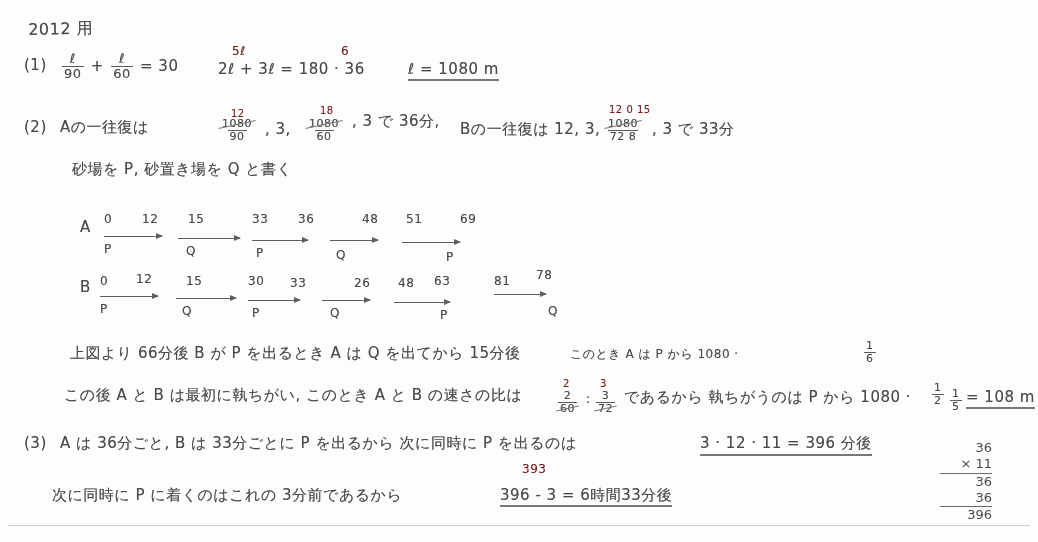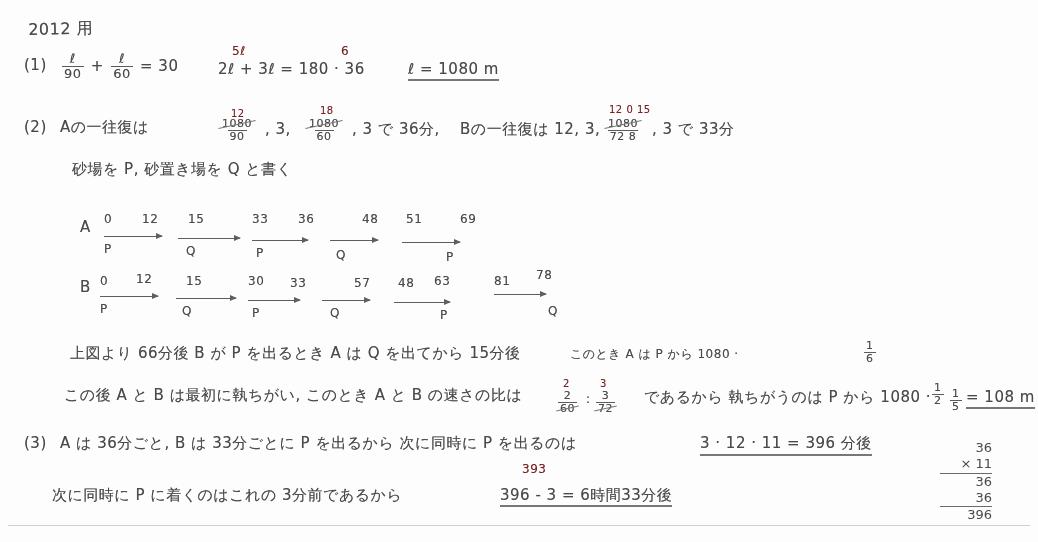--- a/index.html
+++ b/index.html
@@ -98,21 +98,21 @@
   </div>
   <div class="hw md" style="left:265px;top:120px;">, 3,</div>
 
   <div class="hw tiny grey" style="left:320px;top:105px;text-align:center;">18</div>
   <div class="hw" style="left:305px;top:118px;">
     <span class="frac">
       <span class="num strike">1080</span>
       <span class="den">60</span>
     </span>
   </div>
-  <div class="hw md" style="left:352px;top:120px;">, 3 で 36分,</div>
+  <div class="hw md" style="left:352px;top:112px;">, 3 で 36分,</div>
 
   <div class="hw md" style="left:460px;top:120px;">Bの一往復は 12, 3,</div>
 
   <div class="hw tiny grey" style="left:609px;top:104px;">12 0 15</div>
   <div class="hw" style="left:604px;top:118px;">
     <span class="frac">
       <span class="num strike">1080</span>
       <span class="den">72 8</span>
     </span>
   </div>
@@ -143,21 +143,21 @@
   <div class="hw sm" style="left:336px;top:248px;">Q</div>
   <div class="hw sm" style="left:446px;top:250px;">P</div>
 
   <div class="hw md" style="left:80px;top:278px;">B</div>
 
   <div class="hw sm" style="left:100px;top:274px;">0</div>
   <div class="hw sm" style="left:136px;top:272px;">12</div>
   <div class="hw sm" style="left:186px;top:274px;">15</div>
   <div class="hw sm" style="left:248px;top:274px;">30</div>
   <div class="hw sm" style="left:290px;top:276px;">33</div>
-  <div class="hw sm" style="left:354px;top:276px;">57</div>
+  <div class="hw sm" style="left:354px;top:276px;">26</div>
   <div class="hw sm" style="left:398px;top:276px;">48</div>
   <div class="hw sm" style="left:434px;top:274px;">63</div>
   <div class="hw sm" style="left:494px;top:274px;">81</div>
   <div class="hw sm" style="left:536px;top:268px;">78</div>
 
   <div class="arrow" style="left:100px;top:296px;width:58px;"></div>
   <div class="arrow" style="left:176px;top:298px;width:60px;"></div>
   <div class="arrow" style="left:248px;top:300px;width:52px;"></div>
   <div class="arrow" style="left:322px;top:300px;width:48px;"></div>
   <div class="arrow" style="left:394px;top:302px;width:56px;"></div>
@@ -190,21 +190,21 @@
   </div>
   <div class="hw sm" style="left:586px;top:392px;">:</div>
   <div class="hw tiny grey" style="left:600px;top:378px;">3</div>
   <div class="hw" style="left:594px;top:390px;">
     <span class="frac">
       <span class="num">3</span>
       <span class="den strike">72</span>
     </span>
   </div>
 
-  <div class="hw md" style="left:624px;top:388px;margin-left:20px;">であるから 執ちがうのは P から 1080 ·</div>
+  <div class="hw md" style="left:624px;top:388px;">であるから 執ちがうのは P から 1080 ·</div>
   <div class="hw" style="left:930px;top:382px;">
     <span class="frac">
       <span class="num">1</span>
       <span class="den">2</span>
     </span>
   </div>
   <div class="hw" style="left:948px;top:388px;">
     <span class="frac">
       <span class="num">1</span>
       <span class="den">5</span>

